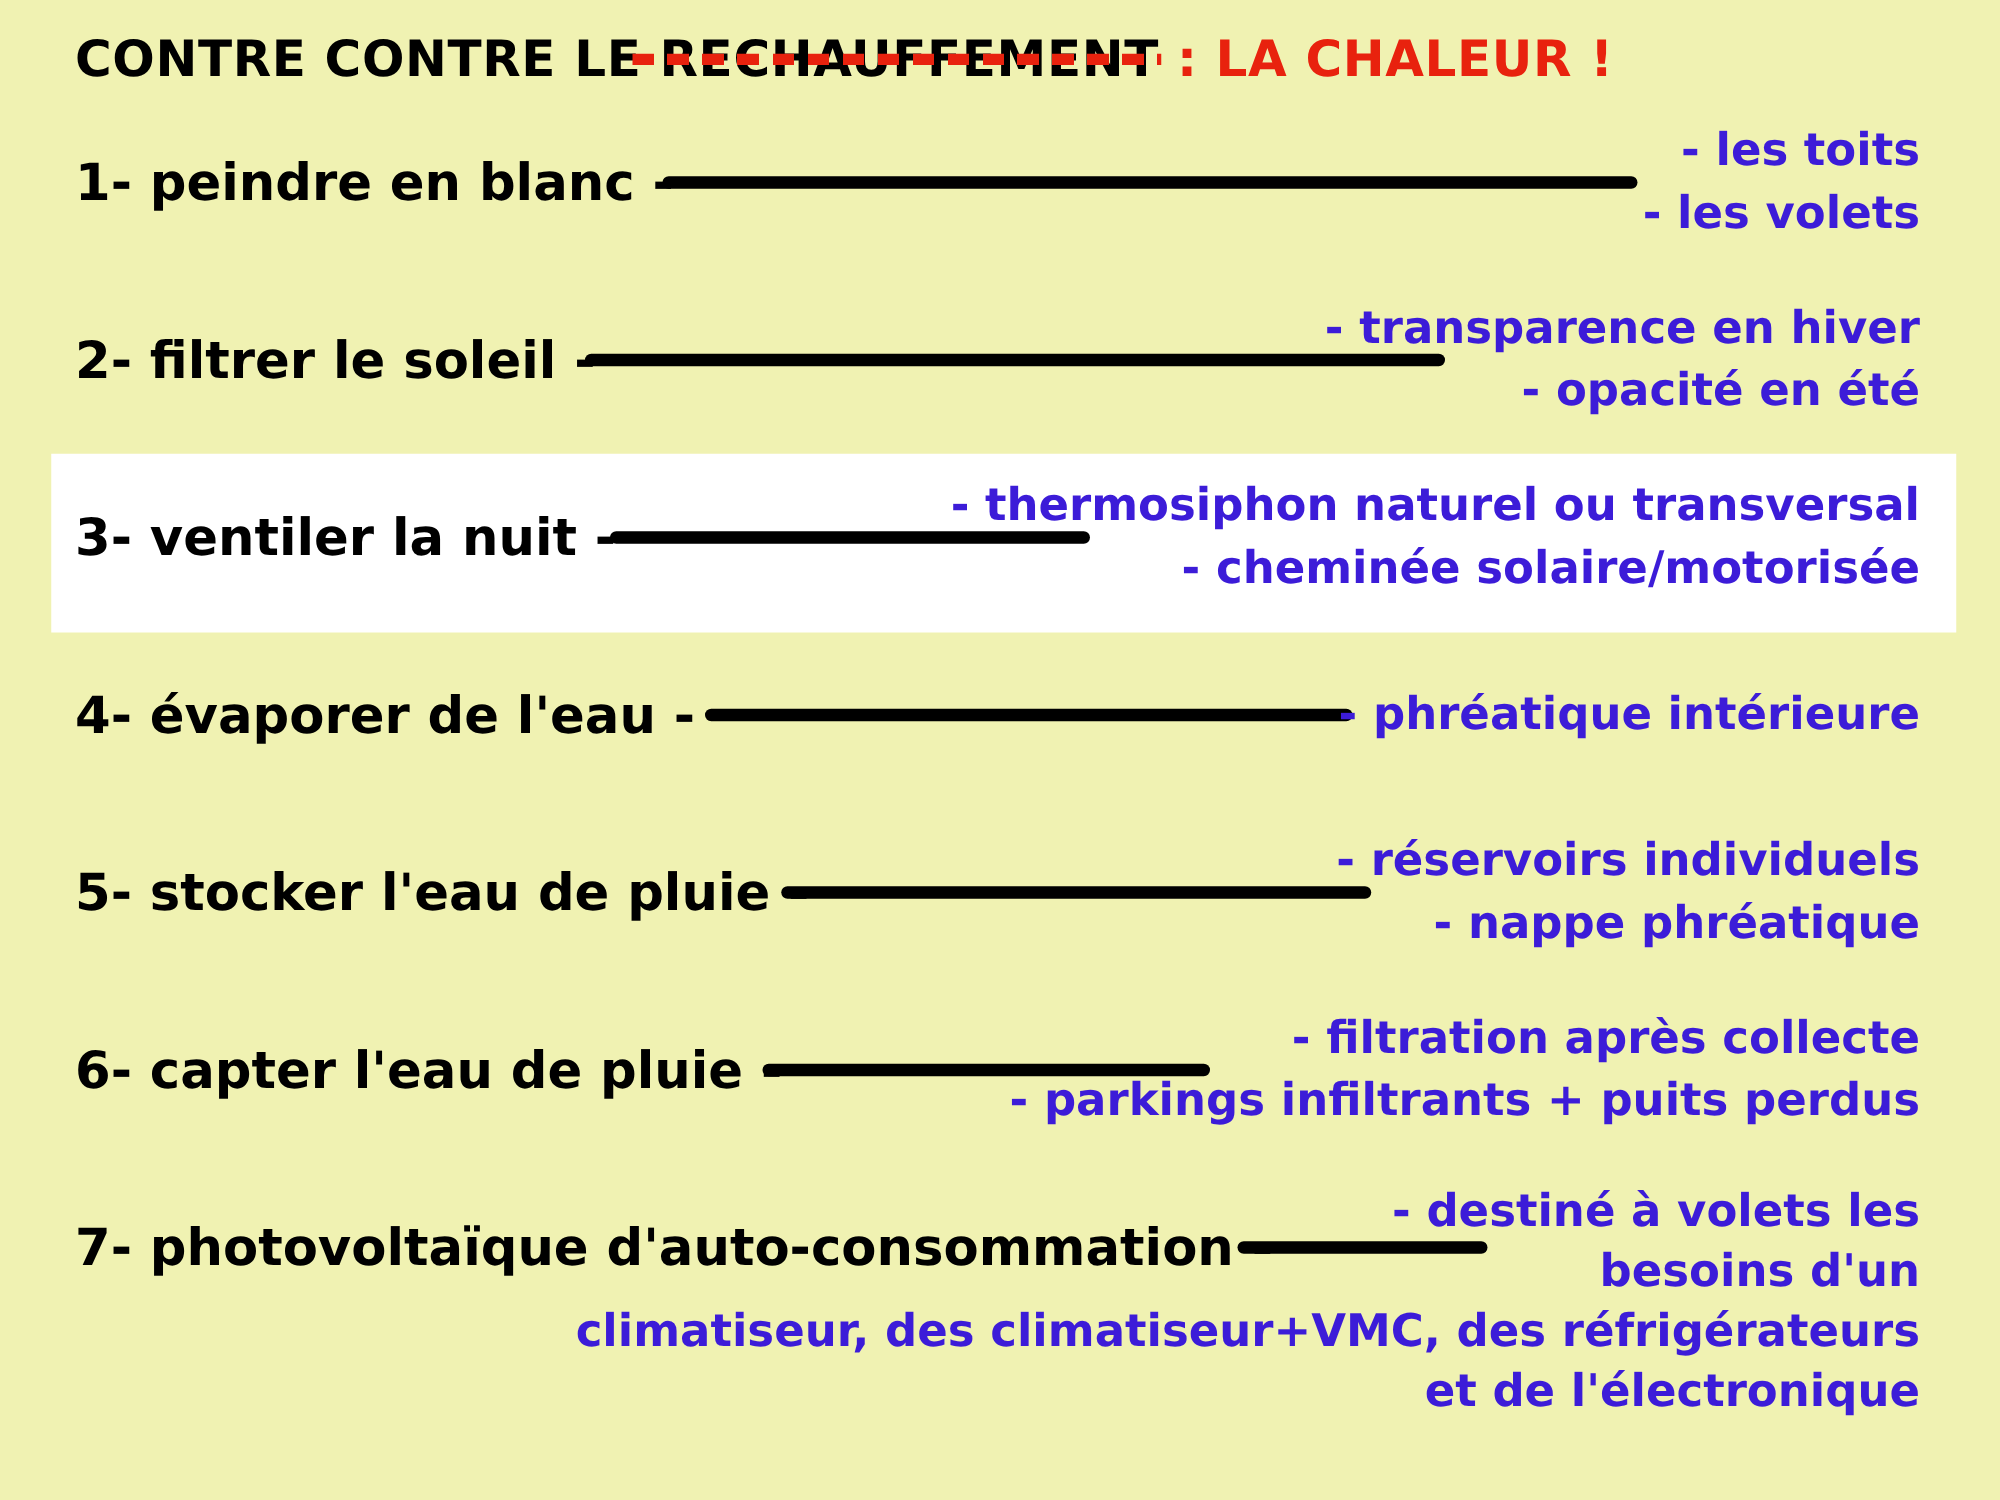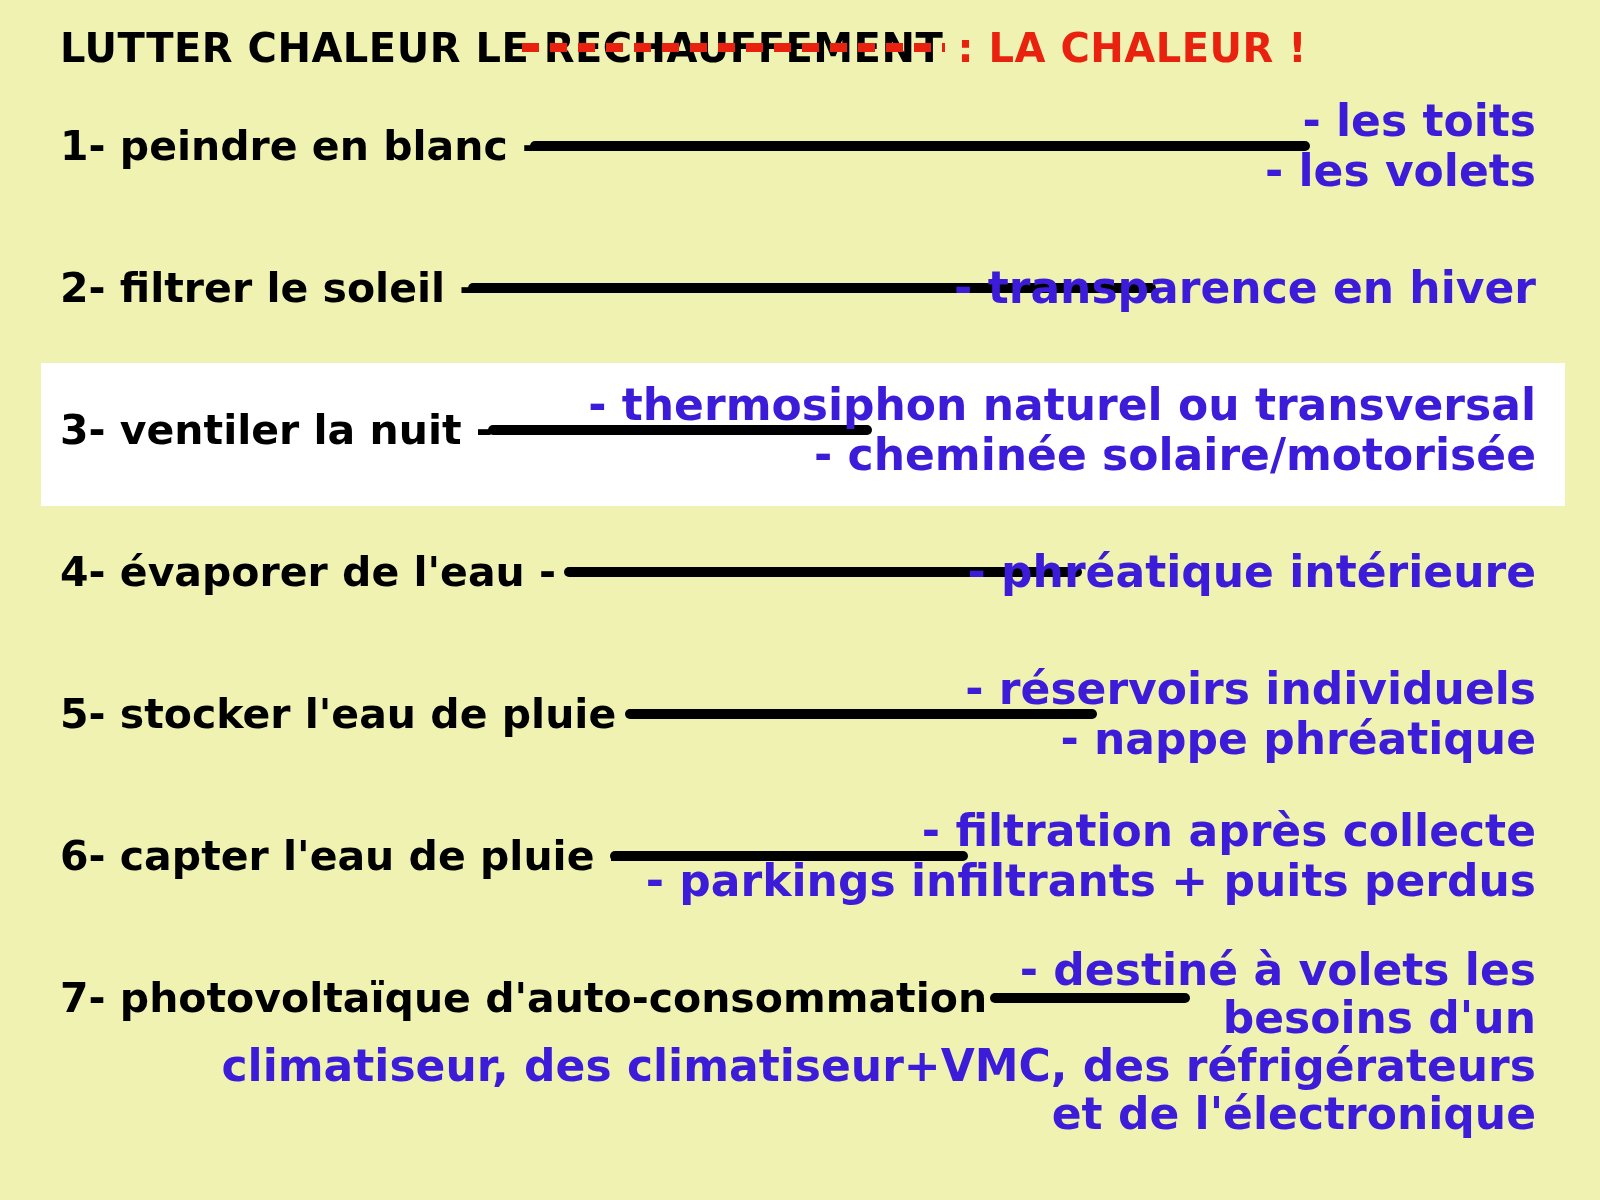--- a/index.html
+++ b/index.html
@@ -51,56 +51,57 @@
     transform: translateY(-50%);
     font-size: 41px; color: var(--heading); white-space: nowrap;
   }
   .connector {
     position: absolute; top: -5px; height: 10px;
     border-radius: 6px; background: var(--connector);
   }
   .notes {
     position: absolute; right: 64px; top: 0;
     transform: translateY(-50%);
-    font-size: 44px; line-height: 50px;
+    font-size: 36px; line-height: 50px;
     color: var(--note); text-align: right; white-space: nowrap;
   }
 
   .r1 { top: 146px; }  .r1 .connector { left: 530px; width: 780px; }
   .r2 { top: 288px; }  .r2 .connector { left: 468px; width: 688px; }
   .r3 { top: 430px; }  .r3 .connector { left: 488px; width: 384px; }
   .r4 { top: 572px; }  .r4 .connector { left: 564px; width: 518px; }
   .r5 { top: 714px; }  .r5 .connector { left: 625px; width: 472px; }
   .r6 { top: 856px; }  .r6 .connector { left: 610px; width: 358px; }
   .r7 { top: 998px; }  .r7 .connector { left: 990px; width: 200px; }
   .r7 .notes { top: -52px; transform: none; line-height: 48px; }
 </style>
 </head>
 <body>
 
 <div class="page">
 
   <div class="highlight-box"></div>
 
-  <div class="title"><span>LUTTER CHALEUR LE </span><span class="struck"><span>RECHAUFFEMENT</span><span class="dashes"></span></span><span class="red"> : LA CHALEUR !</span></div>
+  <div class="title"><span>CONTRE CONTRE LE </span><span class="struck"><span>RECHAUFFEMENT</span><span class="dashes"></span></span><span class="red"> : LA CHALEUR !</span></div>
 
   <div class="row r1">
     <div class="heading">1- peindre en blanc -</div>
     <div class="connector"></div>
     <div class="notes">
       <div>- les toits</div>
       <div>- les volets</div>
     </div>
   </div>
 
   <div class="row r2">
     <div class="heading">2- filtrer le soleil -</div>
     <div class="connector"></div>
     <div class="notes">
       <div>- transparence en hiver</div>
+      <div>- opacité en été</div>
     </div>
   </div>
 
   <div class="row r3">
     <div class="heading">3- ventiler la nuit -</div>
     <div class="connector"></div>
     <div class="notes">
       <div>- thermosiphon naturel ou transversal</div>
       <div>- cheminée solaire/motorisée</div>
     </div>

